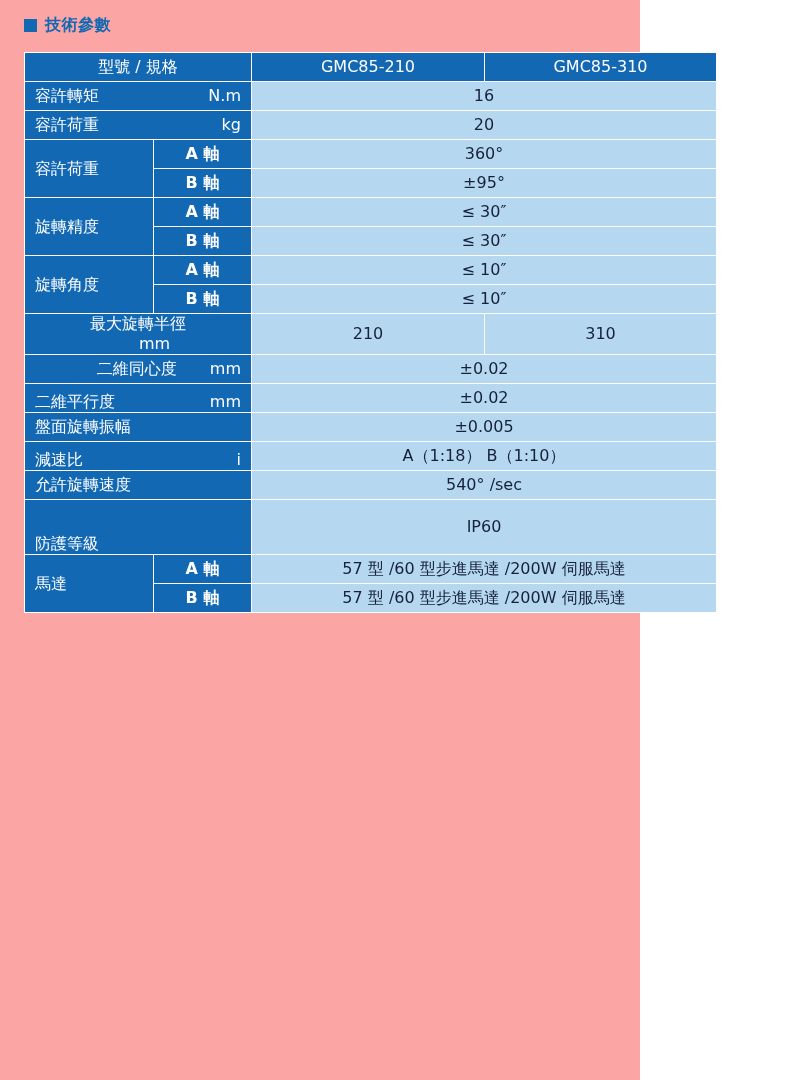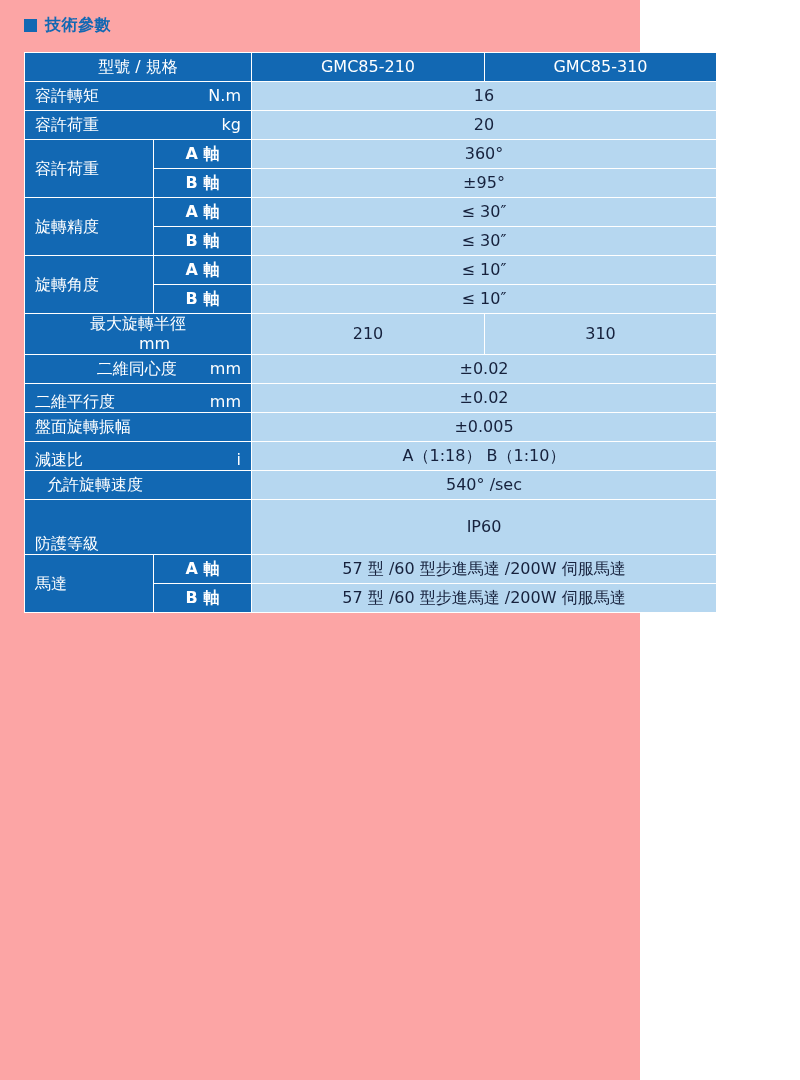--- a/index.html
+++ b/index.html
@@ -221,21 +221,21 @@
           <td class="lbl" colspan="2" style="padding: 0px;">
             <div style="display: flex; align-items: flex-end; justify-content: space-between; padding: 0px 10px; height: 100%;">
               <span>減速比</span>
               <span class="nowrap">i</span>
             </div>
           </td>
           <td class="val nowrap" colspan="2">A（1:18） B（1:10）</td>
         </tr>
         <tr>
           <td class="lbl" colspan="2" style="padding: 0px;">
-            <div style="display: flex; align-items: center; justify-content: space-between; padding: 0px 22px; height: 100%;">
+            <div style="display: flex; align-items: center; justify-content: space-between; padding: 0px 10px; height: 100%;">
               <span>允許旋轉速度</span>
               <span class="nowrap"></span>
             </div>
           </td>
           <td class="val nowrap" colspan="2">540° /sec</td>
         </tr>
         <tr>
           <td class="lbl" colspan="2" style="padding: 0px;">
             <div style="display: flex; align-items: center; justify-content: space-between; padding: 0px 10px; height: 100%; margin-top: 34px;">
               <span>防護等級</span>

